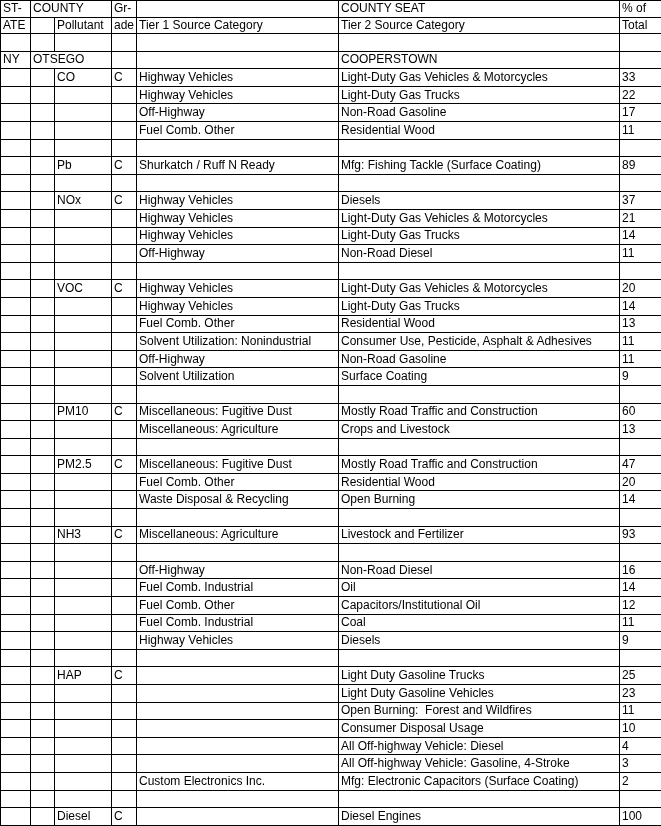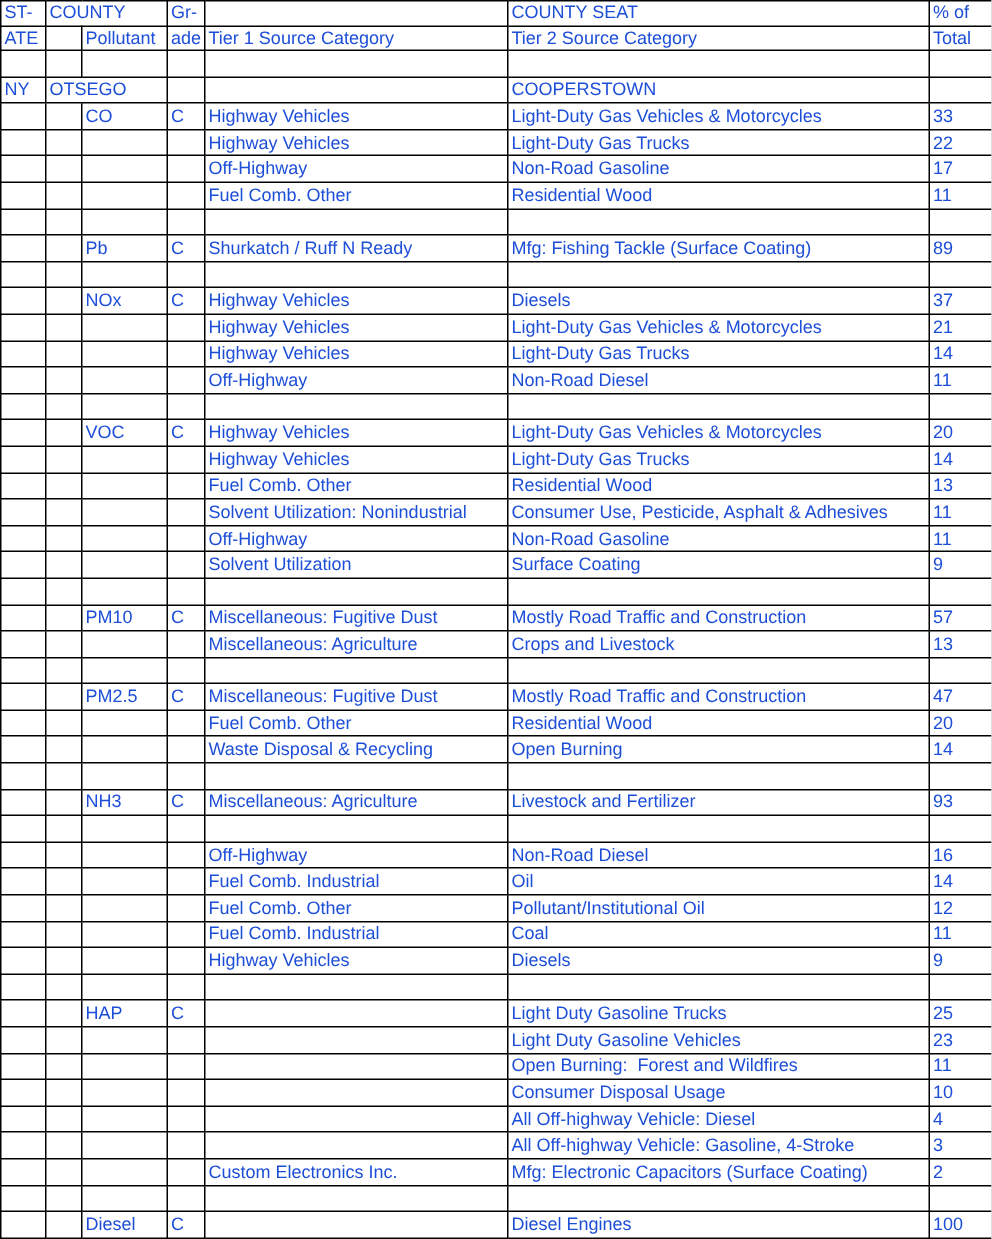--- a/index.html
+++ b/index.html
@@ -13,21 +13,21 @@
     overflow: hidden;
     background: #ffffff;
   }
   table {
     border-collapse: collapse;
     table-layout: fixed;
     width: 661px;
     height: 826px;
     font-family: "Liberation Sans", sans-serif;
     font-size: 12px;
-    color: #1d4ed8;
+    color: #000000;
   }
   tr { height: 16.52px; }
   td {
     border: 1px solid #000000;
     padding: 0 1px 0 2px;
     white-space: pre;
     overflow: hidden;
     line-height: 15px;
     vertical-align: middle;
     text-align: left;
@@ -258,21 +258,21 @@
           <td></td>
           <td></td>
         </tr>
         <tr>
           <td></td>
           <td></td>
           <td>PM10</td>
           <td>C</td>
           <td>Miscellaneous: Fugitive Dust</td>
           <td>Mostly Road Traffic and Construction</td>
-          <td class="num">57</td>
+          <td class="num">60</td>
         </tr>
         <tr>
           <td></td>
           <td></td>
           <td></td>
           <td></td>
           <td>Miscellaneous: Agriculture</td>
           <td>Crops and Livestock</td>
           <td class="num">13</td>
         </tr>
@@ -356,21 +356,21 @@
           <td>Fuel Comb. Industrial</td>
           <td>Oil</td>
           <td class="num">14</td>
         </tr>
         <tr>
           <td></td>
           <td></td>
           <td></td>
           <td></td>
           <td>Fuel Comb. Other</td>
-          <td>Pollutant/Institutional Oil</td>
+          <td>Capacitors/Institutional Oil</td>
           <td class="num">12</td>
         </tr>
         <tr>
           <td></td>
           <td></td>
           <td></td>
           <td></td>
           <td>Fuel Comb. Industrial</td>
           <td>Coal</td>
           <td class="num">11</td>

